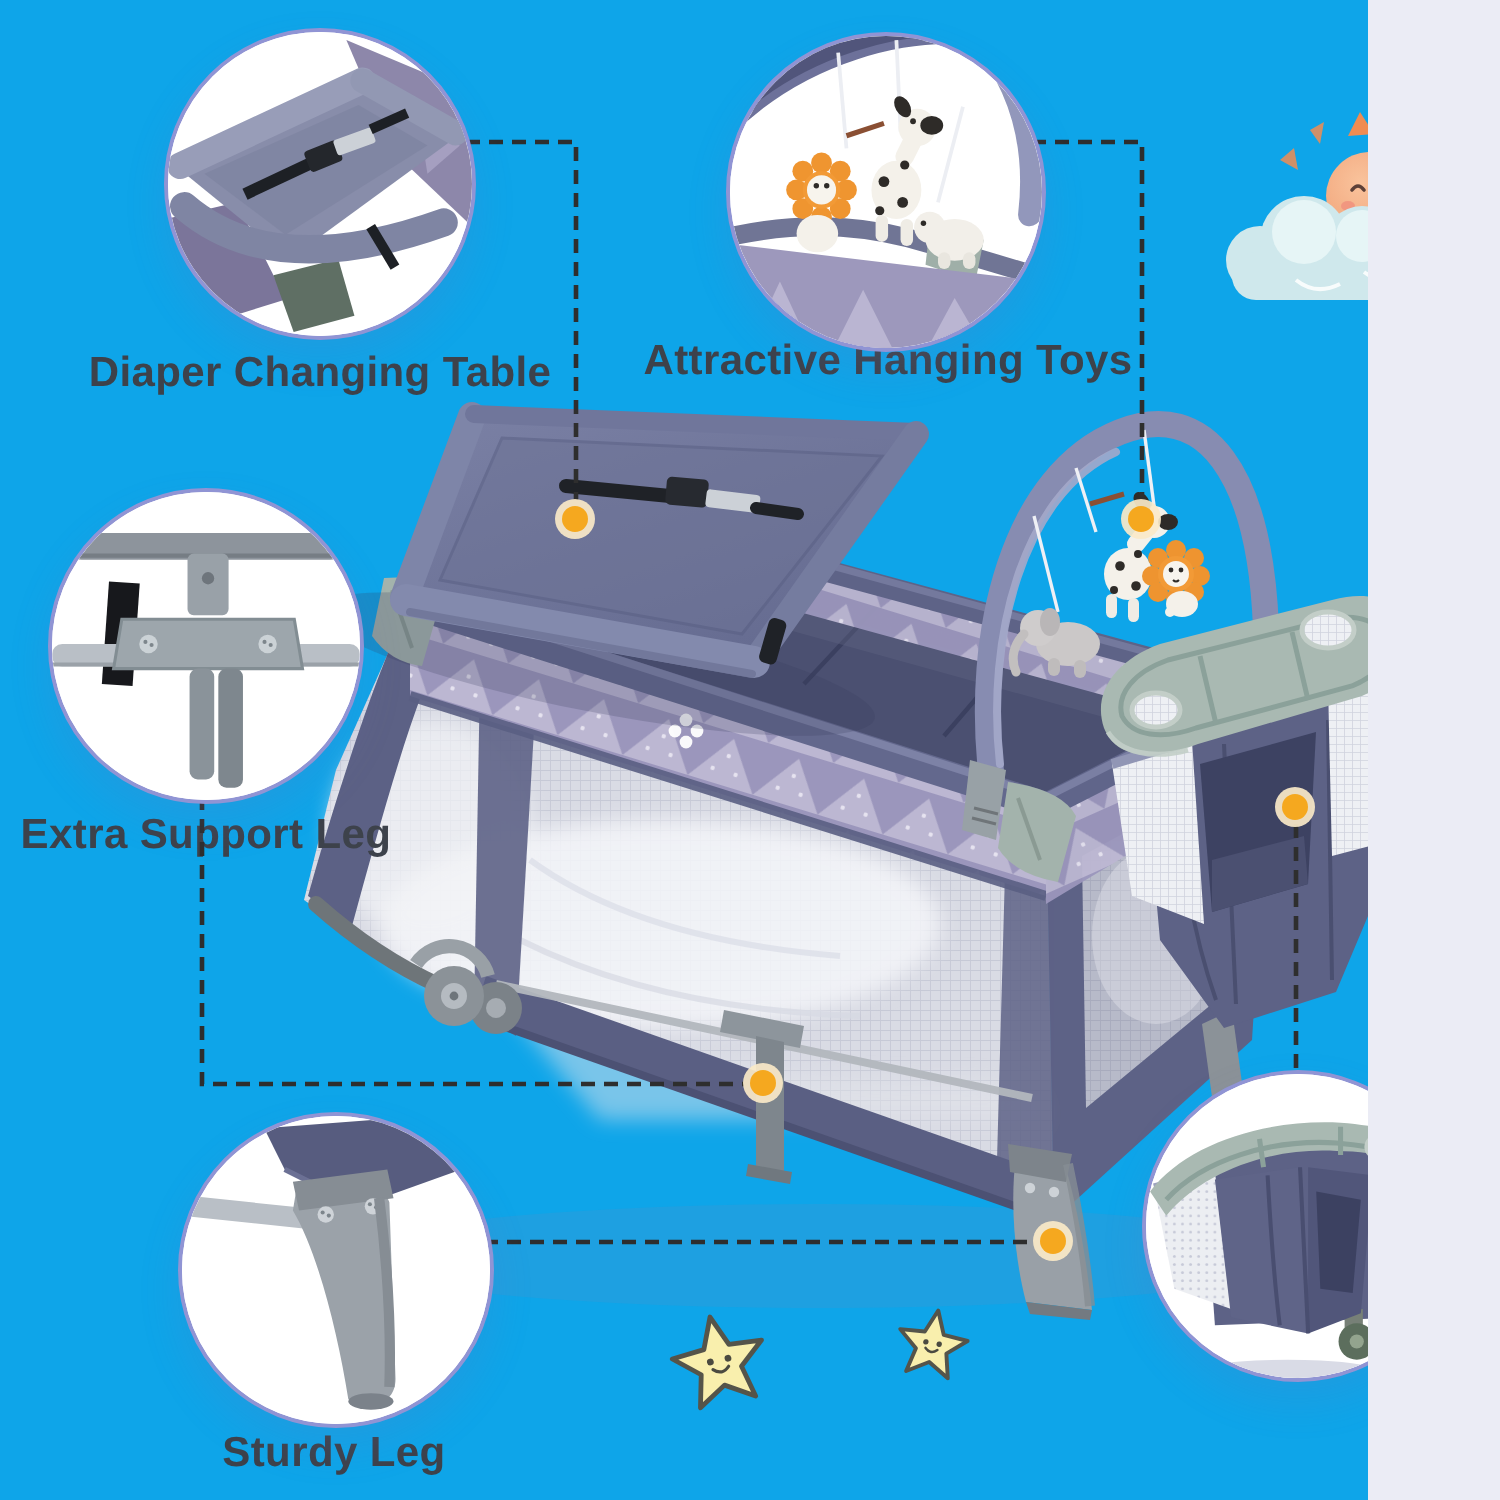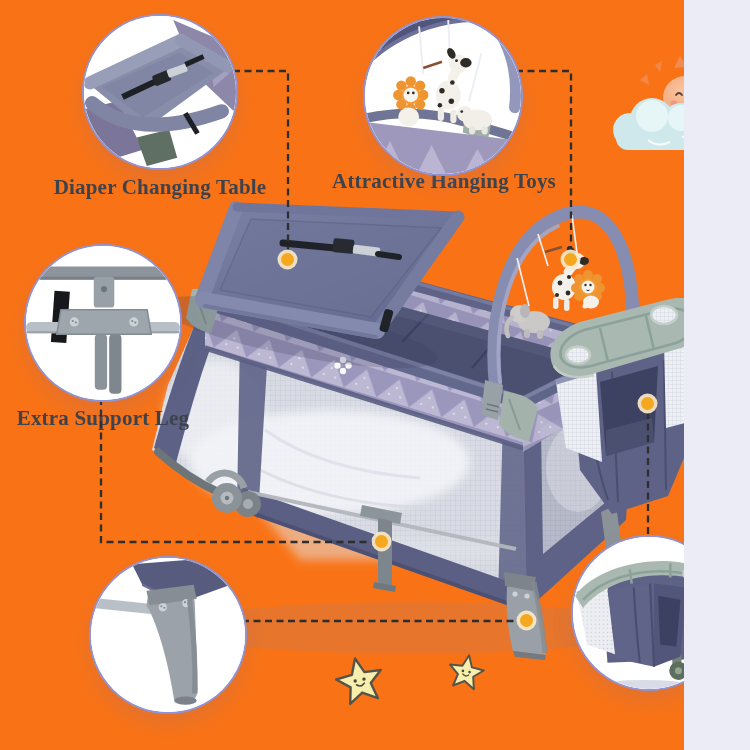--- a/index.html
+++ b/index.html
@@ -1,18 +1,18 @@
 <!DOCTYPE html>
 <html><head>
 <meta charset="utf-8">
 <title></title>
 <style>
   html,body{margin:0;padding:0;background:#ebecf5}
-  .stage{position:relative;width:684px;height:750px;background:#f97316;overflow:hidden;
-         font-family:Liberation Serif, serif}
+  .stage{position:relative;width:684px;height:750px;background:#0ea5e9;overflow:hidden;
+         font-family:Liberation Sans, sans-serif}
   .abs{position:absolute}
   .callout-circle{position:absolute;border-radius:50%;border:2.5px solid #9094d4;background:#fff;
       overflow:hidden;box-shadow:0 10px 20px rgba(110,115,180,.16)}
   .callout-circle svg{display:block;width:100%;height:100%}
   .callout-label{position:absolute;transform:translate(-50%,-50%);font-size:21px;font-weight:600;
       color:#3d424b;letter-spacing:.2px;white-space:nowrap}
   .marker-dot{position:absolute;width:13px;height:13px;border-radius:50%;background:#f5a81f;
       box-shadow:0 0 0 3.5px rgba(250,233,200,.92)}
   .layer{position:absolute;left:0;top:0}
   .connectors{pointer-events:none}
@@ -311,20 +311,21 @@
       <polygon points="0,-24 6.4,-8.7 22.8,-7.4 10.3,3.3 14.1,19.4 0,10.8 -14.1,19.4 -10.3,3.3 -22.8,-7.4 -6.4,-8.7" fill="#f9efad" stroke="#55544a" stroke-width="2.6" stroke-linejoin="round"></polygon>
       <circle cx="-4.5" cy="-2" r="1.8" fill="#4b4a40"></circle>
         <circle cx="4.5" cy="-2" r="1.8" fill="#4b4a40"></circle>
       <path d="M-4,2 q4,4 8,0" stroke="#4b4a40" stroke-width="1.7" fill="none" stroke-linecap="round"></path>
     </g>
   </svg>
 
   <div class="callout-label l1">Diaper Changing Table</div>
   <div class="callout-label l3">Extra Support Leg</div>
   <div class="callout-label l2">Attractive Hanging Toys</div>
+  <div class="callout-label l4">Sturdy Leg</div>
 
   <svg class="layer connectors" width="750" height="750" viewBox="0 0 750 750">
     <g fill="none" stroke="#2e2e2e" stroke-width="2.3" stroke-dasharray="7 4.5">
       <path d="M233,71 H288 V250"></path>
       <path d="M516,71 H571 V250"></path>
       <path d="M101,398 V542 H372"></path>
       <path d="M242,621 H517"></path>
       <path d="M648,412 V534"></path>
     </g>
   </svg>

